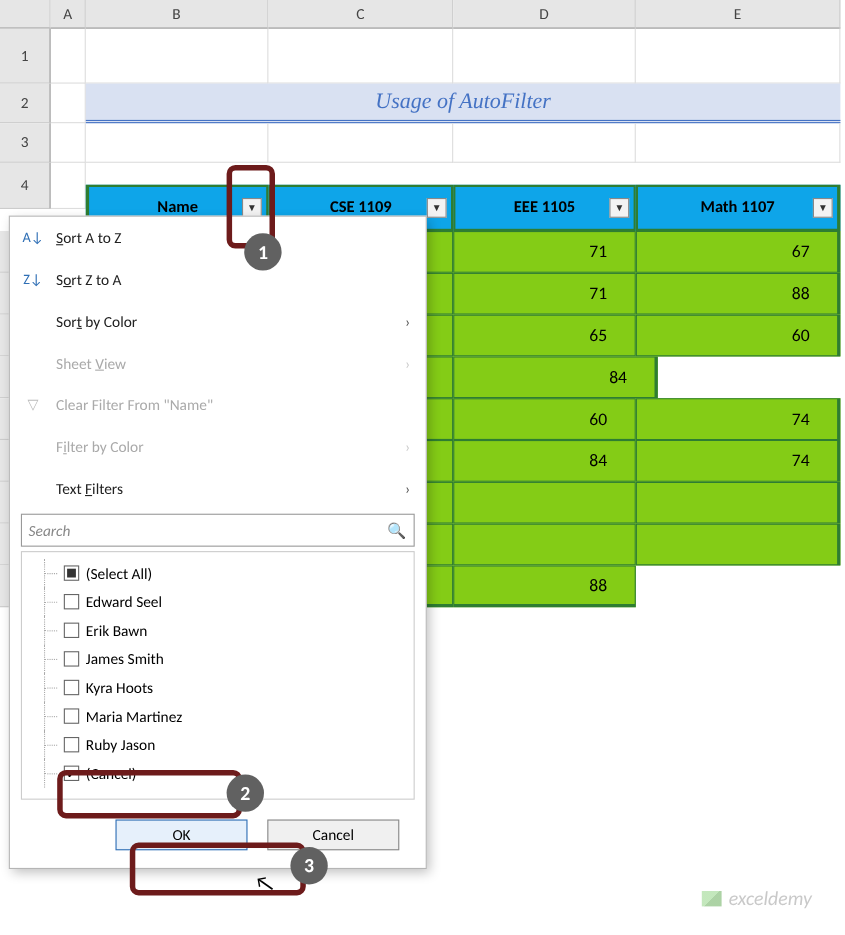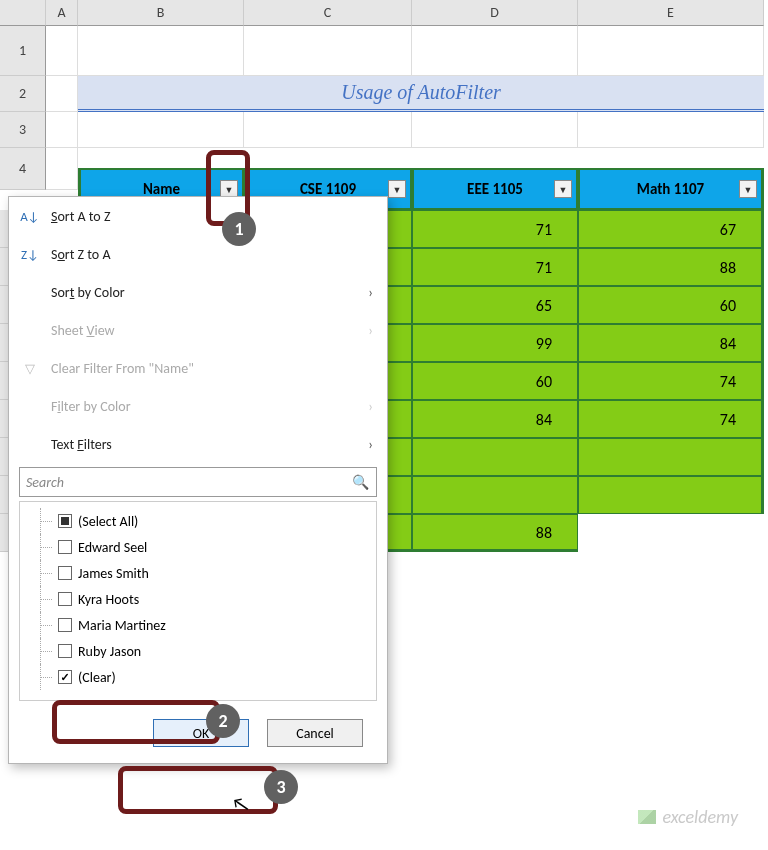--- a/index.html
+++ b/index.html
@@ -103,21 +103,21 @@
   .fm-search { margin:4px 10px; border:1px solid #999; height:30px; display:flex; align-items:center; padding:0 6px; color:#888; font-style:italic; position:relative;}
   .fm-search .mag { position:absolute; right:6px; font-style:normal; color:#555;}
   .fm-tree { margin: 4px 10px 8px 10px; border:1px solid #ccc; padding:6px 4px 10px 4px; max-height: 290px; overflow:hidden;}
   .tree-item { display:flex; align-items:center; height:26px; padding-left: 34px; font-size:14px; gap:6px; position:relative;}
   .tree-item::before { content:""; position:absolute; left:16px; top:0; bottom:0; border-left:1px dotted #aaa;}
   .tree-item .dot { position:absolute; left:16px; top:50%; width:12px; border-top:1px dotted #aaa;}
   .cb { width:14px; height:14px; border:1px solid #666; background:#fff; display:inline-flex; align-items:center; justify-content:center; font-size:11px;}
   .cb.indet::after { content:""; width:8px; height:8px; background:#333;}
   .cb.checked::after { content:"✓"; color:#000; font-weight:bold;}
   .fm-buttons { display:flex; gap:18px; justify-content:flex-end; padding: 10px 24px 16px; }
-  .fm-btn { width:96px; height:28px; border:1px solid #888; background:#f0f0f0; display:flex; align-items:center; justify-content:center; font-size:14px;}
+  .fm-btn { width:120px; height:28px; border:1px solid #888; background:#f0f0f0; display:flex; align-items:center; justify-content:center; font-size:14px;}
   .fm-btn.ok { border:1px solid #2f6fb5; background:#e6f0fb; position:relative;}
 
   
   .callout { position:absolute; border:5px solid #6d1b1b; border-radius:8px; z-index:80; pointer-events:none;}
   .c1 { left:206px; top:150px; width:44px; height:76px; }
   .c2 { left:52px;  top:700px; width:168px; height:44px; }
   .c3 { left:118px; top:766px; width:160px; height:48px; }
 
   
   .badge { position:absolute; width:34px; height:34px; border-radius:50%; background:#616161; color:#fff; font-weight:bold; font-size:18px; display:flex; align-items:center; justify-content:center; z-index:90; }
@@ -210,21 +210,20 @@
       <div class="cell B tbl-cell first-left"></div>
       <div class="cell C tbl-cell"></div>
       <div class="cell D tbl-cell">65</div>
       <div class="cell E tbl-cell last-right">60</div>
     </div>
   <div class="row rd">
       <div class="rowhdr"></div>
       <div class="cell A"></div>
       <div class="cell B tbl-cell first-left"></div>
       <div class="cell C tbl-cell"></div>
-      <div class="cell D tbl-cell">99</div>
       <div class="cell E tbl-cell last-right">84</div>
     </div>
   <div class="row rd">
       <div class="rowhdr"></div>
       <div class="cell A"></div>
       <div class="cell B tbl-cell first-left"></div>
       <div class="cell C tbl-cell"></div>
       <div class="cell D tbl-cell">60</div>
       <div class="cell E tbl-cell last-right">74</div>
     </div>
@@ -305,41 +304,46 @@
         <span>(Select All)</span>
       </div>
     <div class="tree-item">
         <span class="dot"></span>
         <span class="cb"></span>
         <span>Edward Seel</span>
       </div>
     <div class="tree-item">
         <span class="dot"></span>
         <span class="cb"></span>
+        <span>Erik Bawn</span>
+      </div>
+    <div class="tree-item">
+        <span class="dot"></span>
+        <span class="cb"></span>
         <span>James Smith</span>
       </div>
     <div class="tree-item">
         <span class="dot"></span>
         <span class="cb"></span>
         <span>Kyra Hoots</span>
       </div>
     <div class="tree-item">
         <span class="dot"></span>
         <span class="cb"></span>
         <span>Maria Martinez</span>
       </div>
     <div class="tree-item">
         <span class="dot"></span>
         <span class="cb"></span>
         <span>Ruby Jason</span>
       </div>
     <div class="tree-item">
         <span class="dot"></span>
         <span class="cb checked"></span>
-        <span>(Clear)</span>
+        <span>(Cancel)</span>
       </div>
   </div>
   <div class="fm-buttons">
     <div class="fm-btn ok">OK</div>
     <div class="fm-btn">Cancel</div>
   </div>
 </div>
 
 <div class="callout c1"></div>
 <div class="callout c2"></div>

